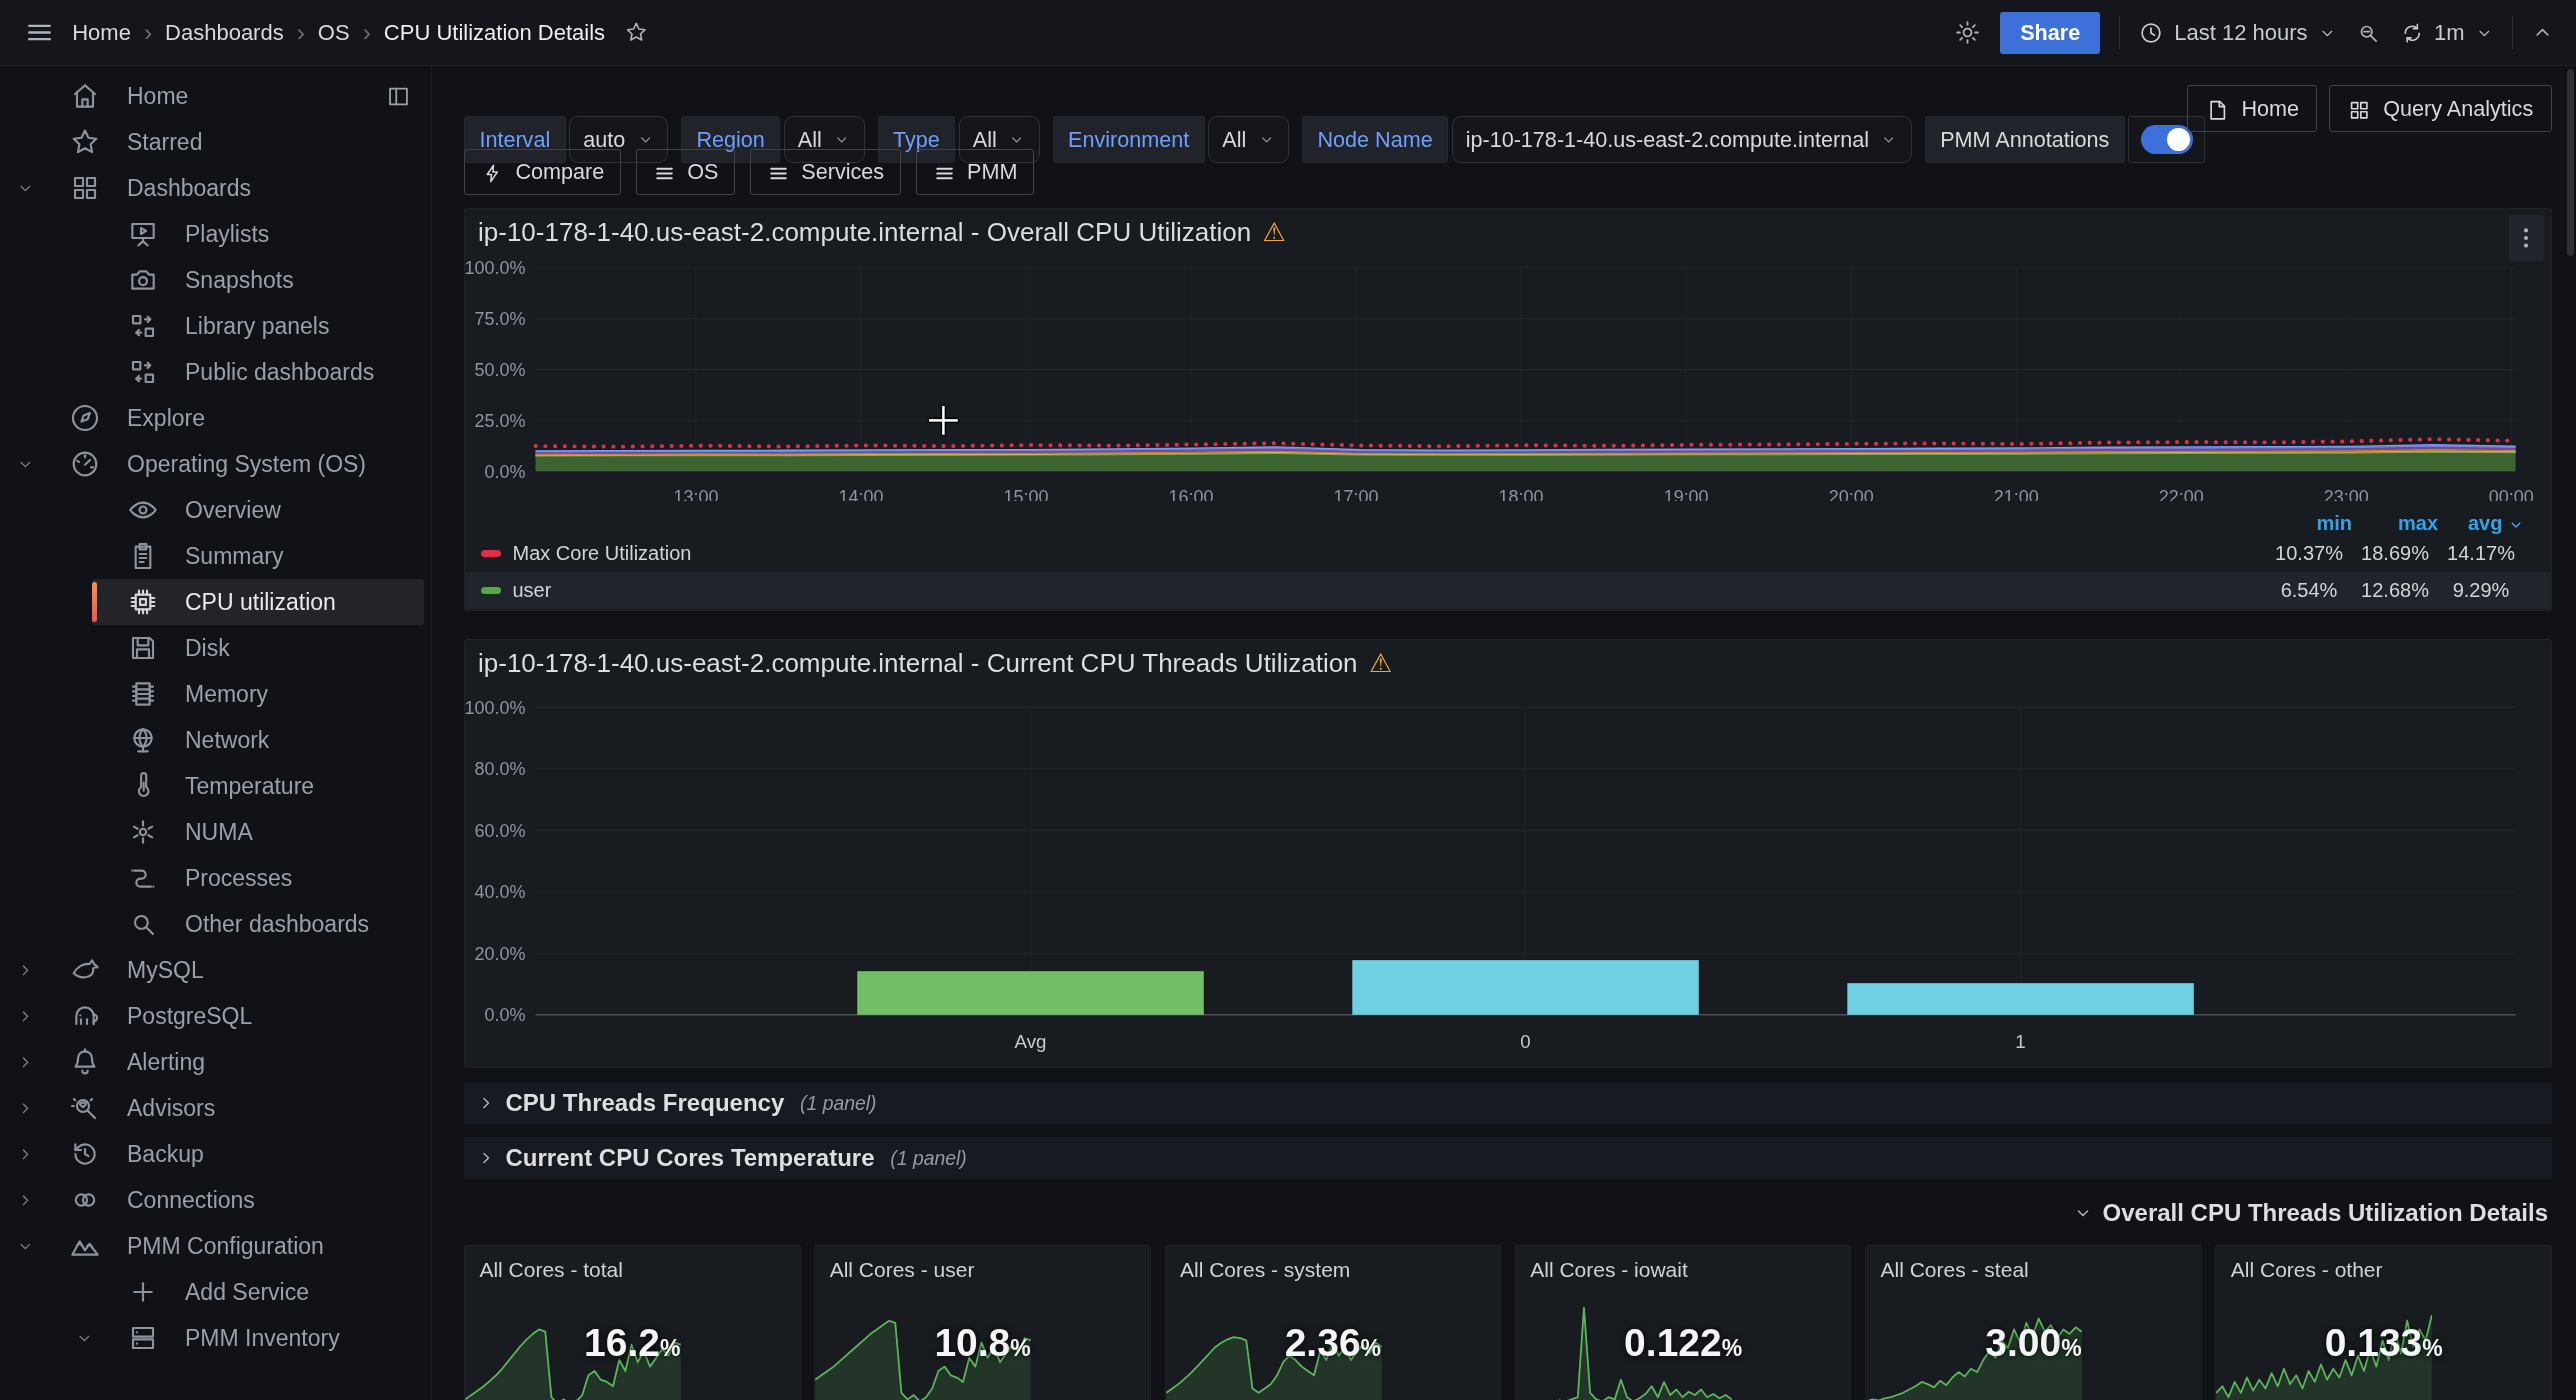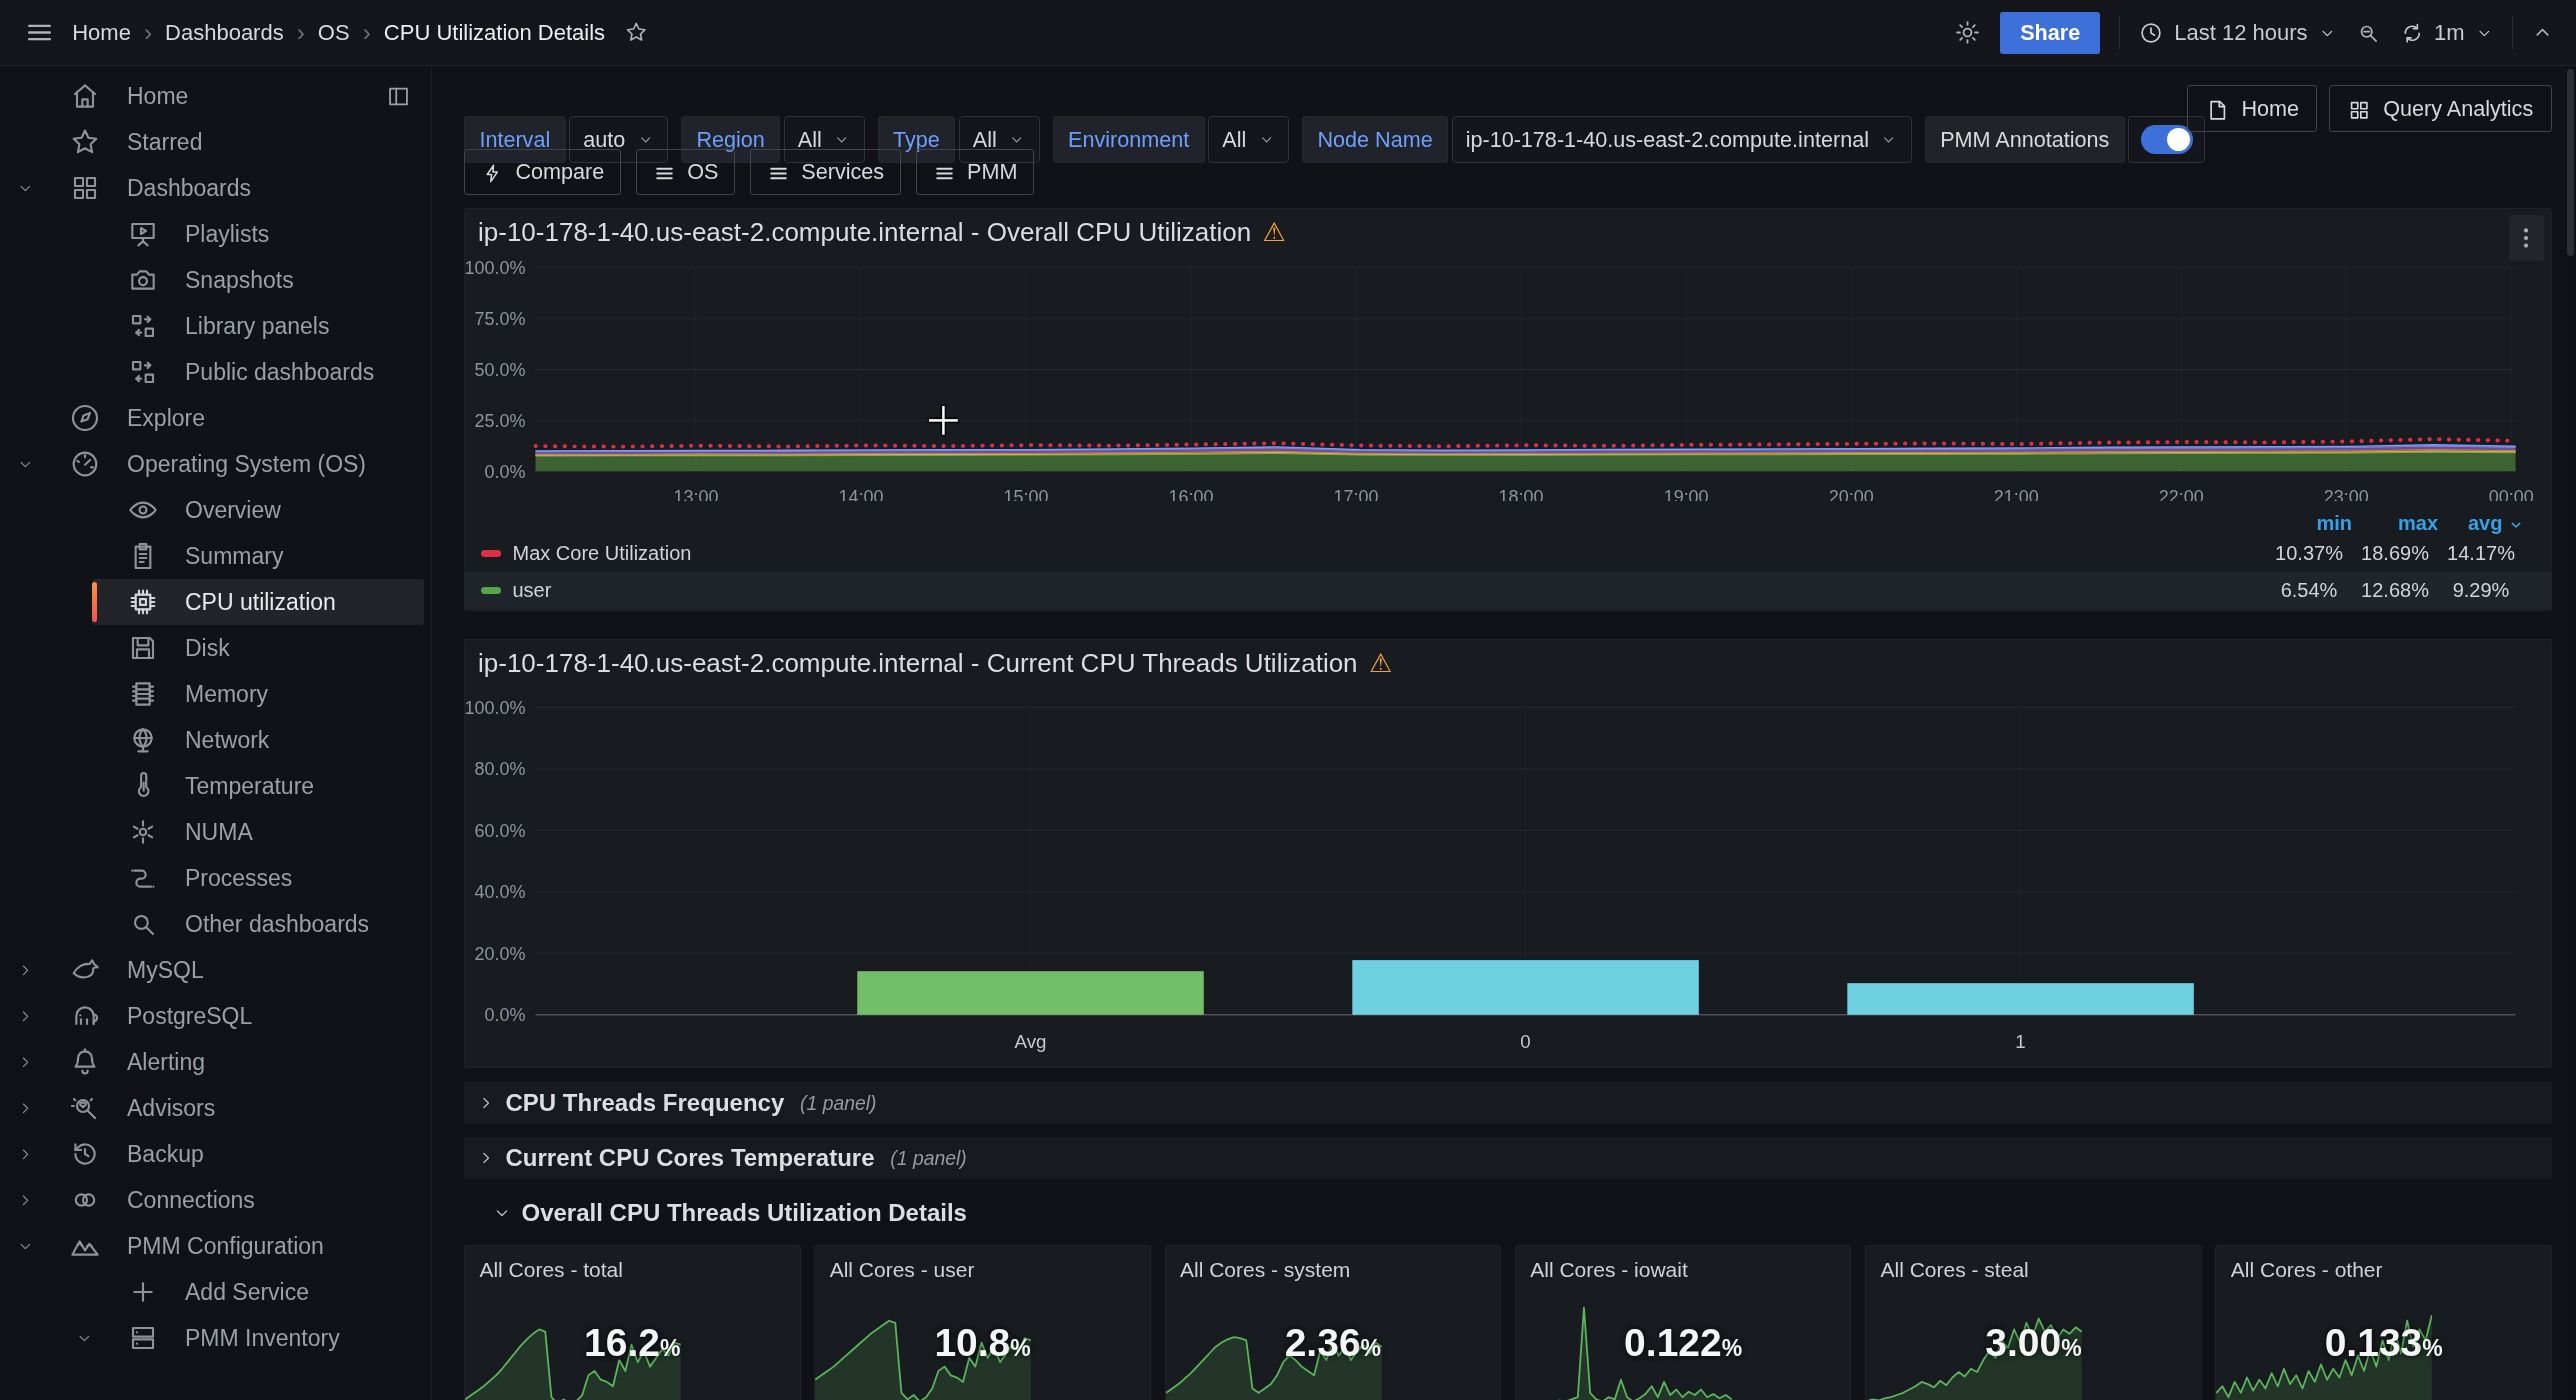--- a/index.html
+++ b/index.html
@@ -41,21 +41,21 @@
     border-radius:2.9px; background:linear-gradient(180deg,var(--grad-top),var(--grad-bot)); }
   #sidebar-collapse { position:absolute; top:17.3px; right:18.7px; color:#9aa0a6; cursor:pointer; }
 
   
   #content { position:absolute; left:432px; top:66px; right:11.5px; bottom:0; overflow:hidden; }
 
   #filter-row { position:absolute; left:32px; top:19.4px; height:47px; display:flex; gap:13px; align-items:center;margin-top:31px; }
   .fgroup { display:flex; gap:3.6px; height:47px; }
   .flabel { background:#202329; color:var(--link-blue); border:0.7px solid #26282f; border-radius:2.9px;
     font-size:21.6px; display:flex; align-items:center; padding:0 14.4px; }
-  .fvalue { background:#14161b; border:0.7px solid #2f3237; border-radius:4px; color:#d8d9da;
+  .fvalue { background:#14161b; border:0.7px solid #2f3237; border-radius:9px; color:#d8d9da;
     font-size:21.6px; display:flex; align-items:center; gap:11.5px; padding:0 13px; cursor:pointer; }
   .fvalue .caret { color:#9aa0a6; display:flex; }
   #toggle-box { background:#14161b; border:0.7px solid #2f3237; border-radius:2.9px; height:47px;
     display:flex; align-items:center; padding:0 11.5px; cursor:pointer; }
   #toggle { width:52px; height:29px; border-radius:14.4px; background:var(--accent-blue); position:relative; }
   #toggle .knob { position:absolute; right:2.9px; top:2.9px; width:23px; height:23px; border-radius:50%; background:#fff; }
   #filter-right { position:absolute; right:13px; top:19.4px; height:47px; display:flex; gap:11.5px; }
   .ghost-btn { background:transparent; border:0.7px solid #41444b; border-radius:2.9px; height:47px;
     color:#d8d9da; font-size:21.6px; display:flex; align-items:center; gap:11.5px; padding:0 17.3px; cursor:pointer; }
 
@@ -82,22 +82,22 @@
   .leg-row { display:flex; height:37px; align-items:center; padding:0 27px 0 16px; font-size:20px; color:#d2d4d8; }
   .leg-row.hl { background:#20242b; }
   .leg-swatch { width:20px; height:7.2px; border-radius:3.6px; margin-right:11.5px; flex:none; }
   .leg-name { cursor:pointer; }
   .leg-row .spacer { flex:1; }
   .leg-cell { width:86px; text-align:center; }
 
   
   .section-strip { position:absolute; left:32px; width:2088px; height:42px; background:#171a20;
     display:flex; align-items:center; padding-left:11.5px; gap:10px; cursor:pointer; }
-  .section-plain { position:absolute; left:48px; width:2088px; height:39px; background:transparent;
-    display:flex; align-items:center; padding-left:11.5px; gap:10px; cursor:pointer; }
+  .section-plain { position:absolute; left:28px; width:2088px; height:39px; background:transparent;
+    display:flex; align-items:center; padding-left:11.5px; gap:10px; cursor:pointer;justify-content:flex-end; }
   .section-title { font-size:24px; font-weight:700; color:#dcdee2; }
   .section-count { font-size:19.4px; font-style:italic; color:#969aa3; margin-left:5.8px; }
   .section-chev { color:#b7bac0; display:flex; }
 
   
   #stats-row { position:absolute; left:32px; top:1179px; width:2088px; display:flex; gap:13.7px; }
   .stat-panel { flex:1; height:273px; background:#181b1f; border:0.7px solid #202226; border-radius:2.2px;
     position:relative; overflow:hidden; }
   .stat-title { position:absolute; left:14.4px; top:11.5px; font-size:21px; color:#d0d2d6; }
   .stat-value { position:absolute; left:0; right:0; top:75px; text-align:center; font-weight:700;

